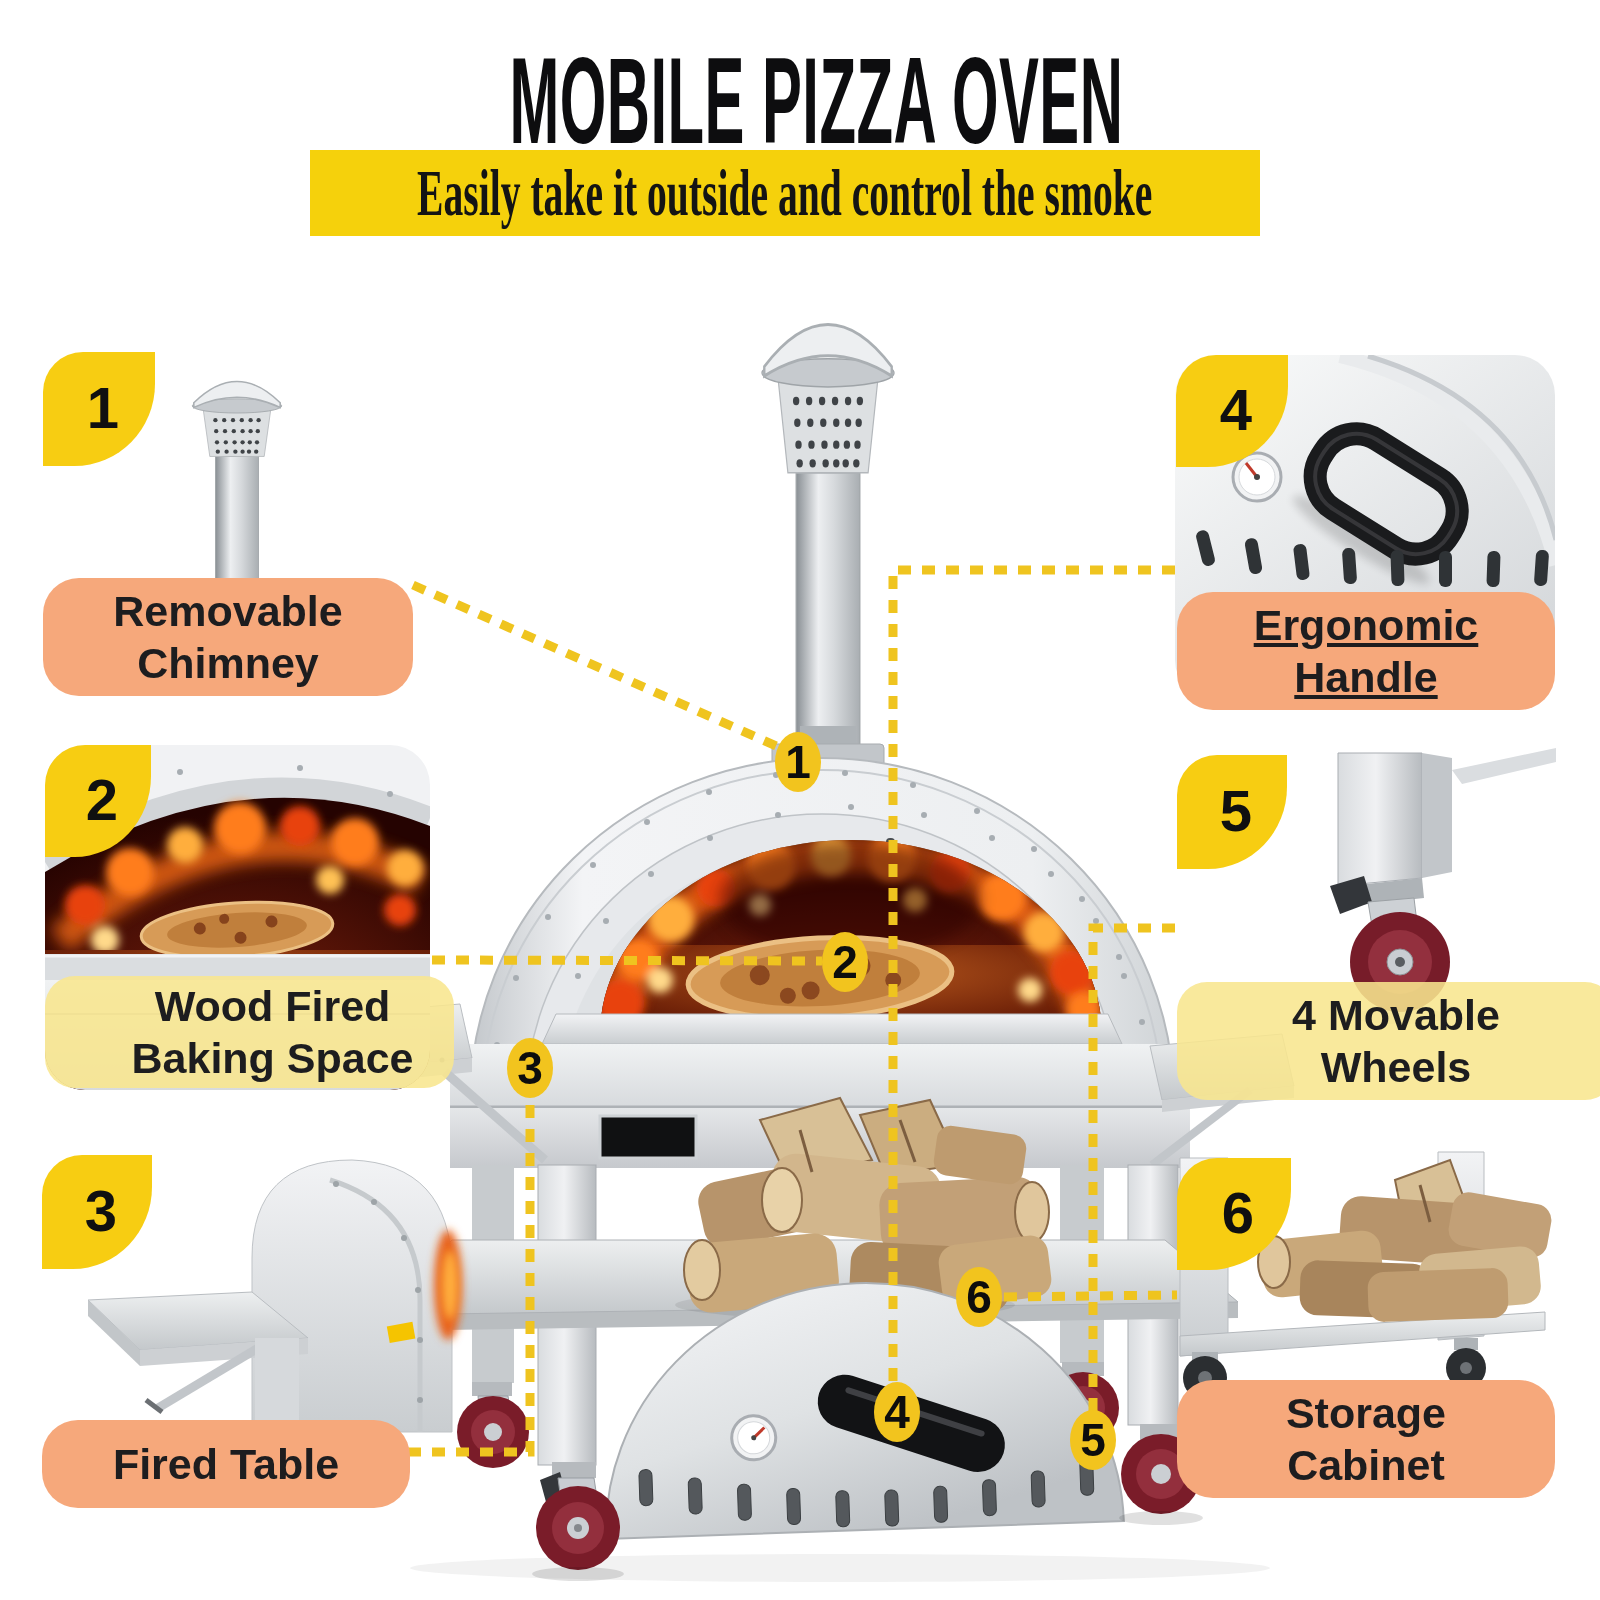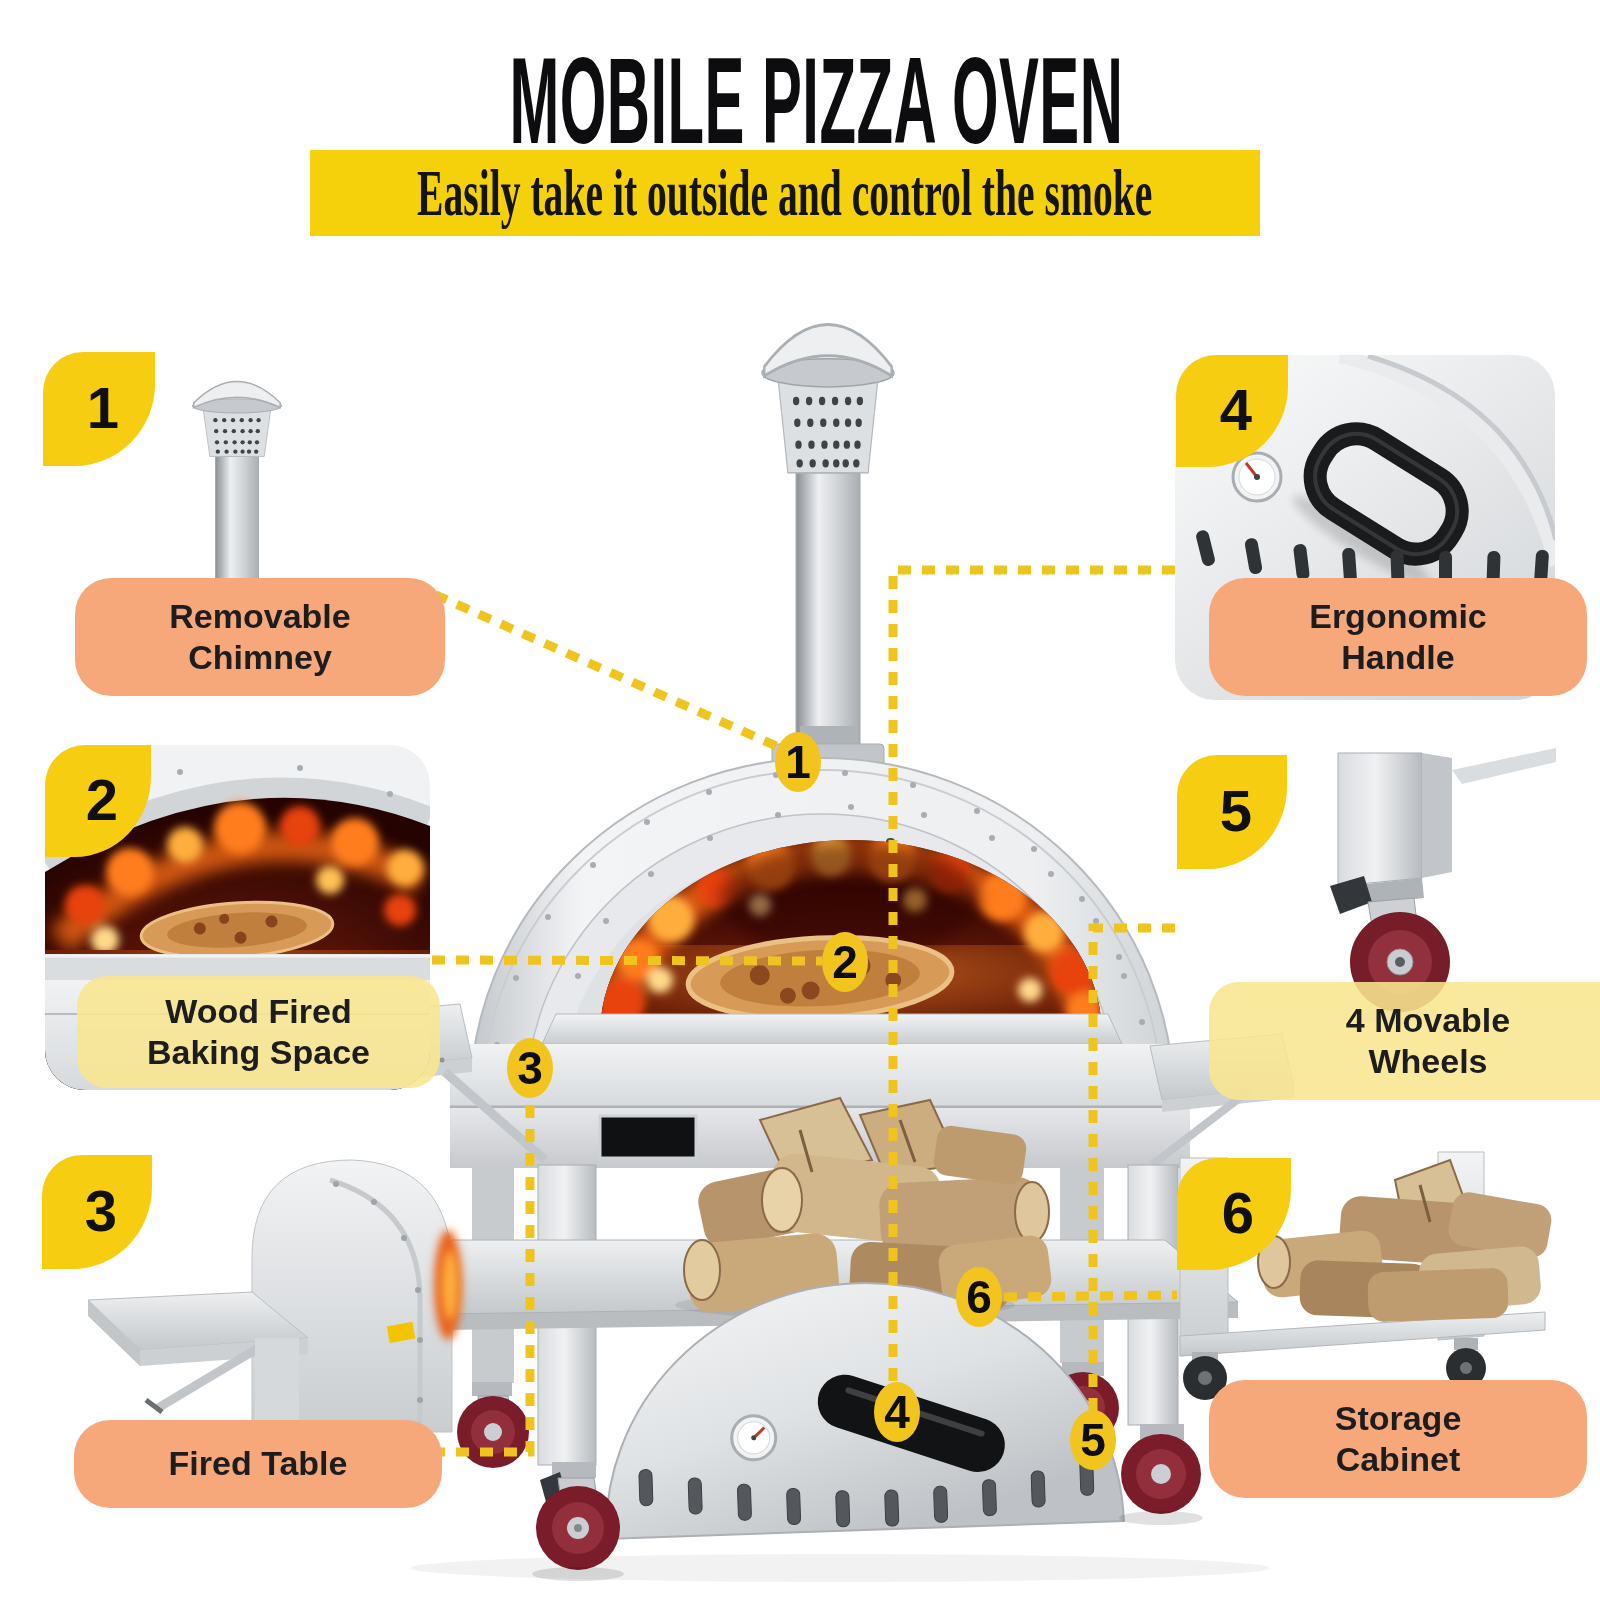--- a/index.html
+++ b/index.html
@@ -28,28 +28,28 @@
   .leaf span{font-size:58px;font-weight:bold;color:#101010;transform:translate(4px,-2px);}
   .l1{left:43px;top:352px;width:112px;height:114px;}
   .l2{left:45px;top:745px;width:106px;height:112px;}
   .l3{left:42px;top:1155px;width:110px;height:114px;}
   .l4{left:1176px;top:355px;width:112px;height:112px;}
   .l5{left:1177px;top:755px;width:110px;height:114px;}
   .l6{left:1177px;top:1158px;width:114px;height:112px;}
 
   
   .callout-label{position:absolute;display:flex;align-items:center;justify-content:center;
-    text-align:center;font-weight:bold;font-size:34px;line-height:1.22;
-    color:var(--text_dark,#1D1D1F);white-space:pre-line;margin-left:32px;}
+    text-align:center;font-weight:bold;font-size:43px;line-height:1.22;
+    color:var(--text_dark,#1D1D1F);white-space:pre-line;}
   .peach{background:var(--peach,#F6A87B);border-radius:36px;}
   .pale{background:var(--pale_yellow_rgba,rgba(248,230,142,0.88));border-radius:30px;}
   .lab1{left:43px;top:578px;width:370px;height:118px;}
-  .lab2{left:45px;top:976px;width:363px;height:112px;}
+  .lab2{left:45px;top:976px;width:363px;height:112px;padding-left:46px;}
   .lab3{left:42px;top:1420px;width:368px;height:88px;}
-  .lab4{left:1177px;top:578px;width:378px;height:118px;}
+  .lab4{left:1177px;top:592px;width:378px;height:118px;text-decoration:underline;}
   .lab5{left:1177px;top:982px;width:438px;height:118px;}
   .lab6{left:1177px;top:1380px;width:378px;height:118px;}
 
   
   .marker{position:absolute;width:46px;height:60px;border-radius:50%;
     background:var(--marker_yellow,#F2C41E);
     display:flex;align-items:center;justify-content:center;
     font-size:46px;font-weight:bold;color:#0d0d0d;}
   .m1{left:775px;top:732px;}
   .m2{left:822px;top:932px;}

